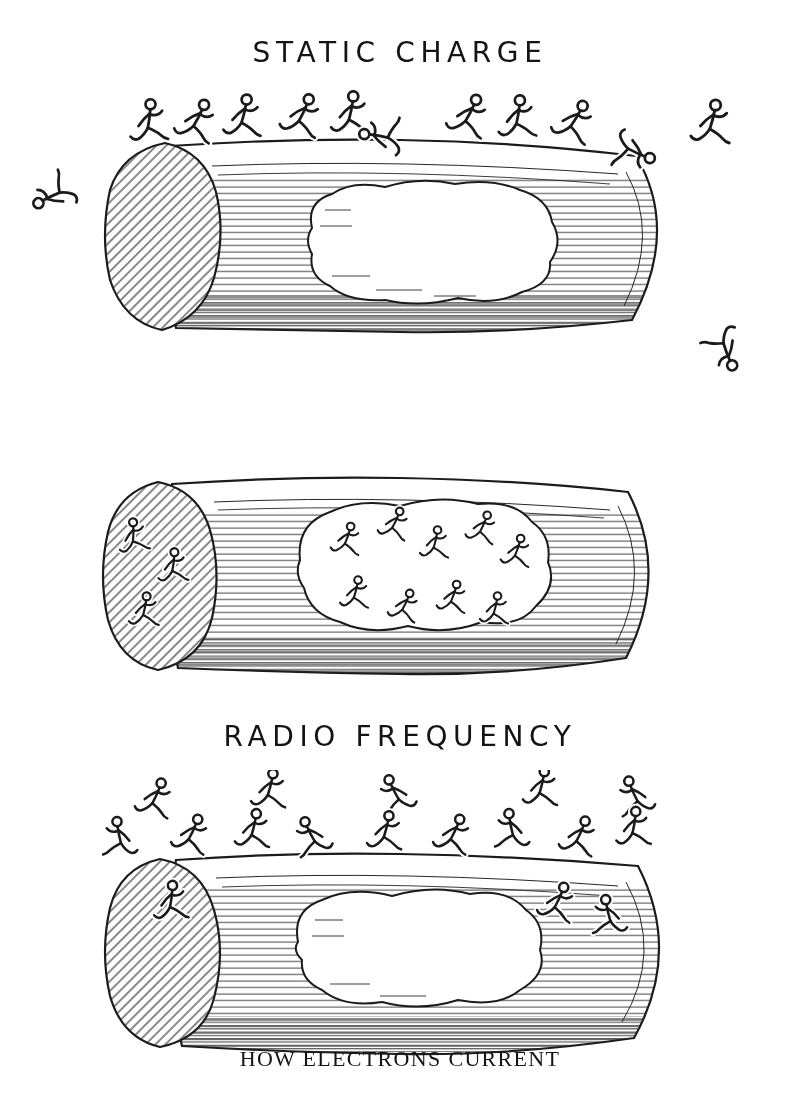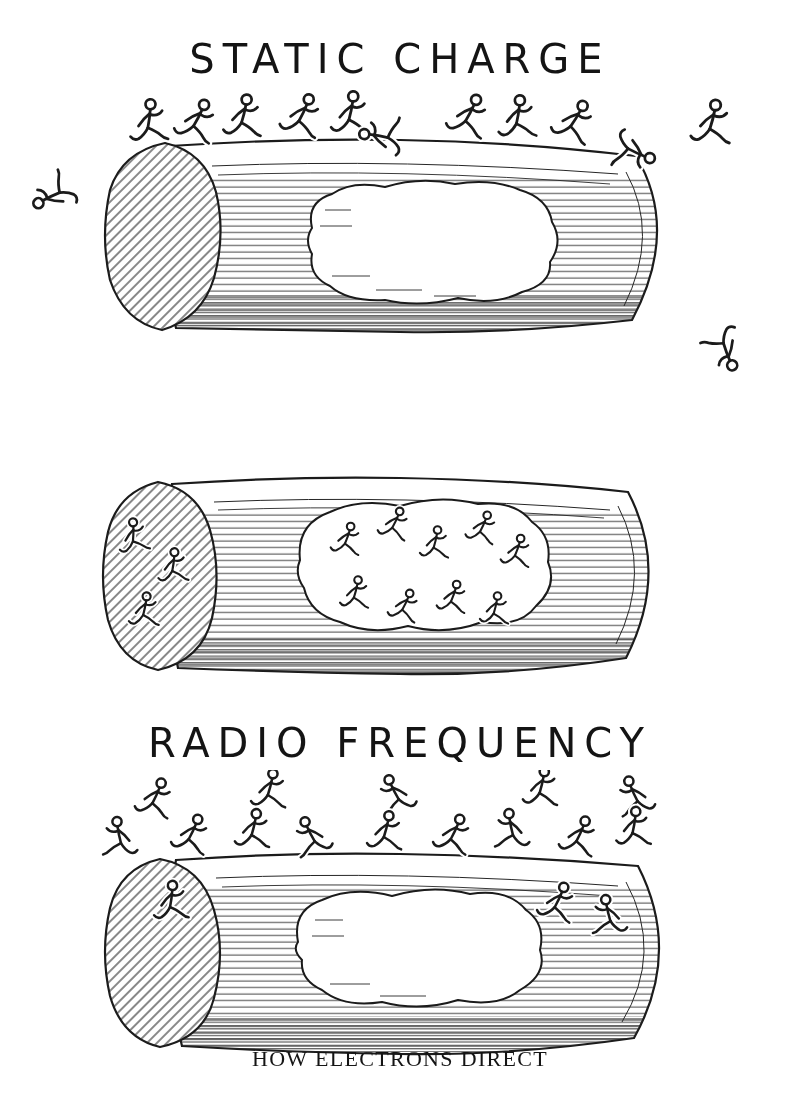--- a/index.html
+++ b/index.html
@@ -3,21 +3,21 @@
 <meta charset="utf-8">
 <style>
   html,body { margin:0; padding:0; background:#ffffff; }
   .page {
     position:relative; width:800px; height:1102px;
     background:#ffffff; overflow:hidden;
     font-family:"DejaVu Sans", sans-serif; color:#1b1b1b;
   }
   .panel-title {
     position:absolute; left:0; width:100%;
-    text-align:center; font-size:40px; letter-spacing:0.2em;
+    text-align:center; font-size:28px; letter-spacing:0.2em;
     color:#141414; white-space:nowrap;
   }
   .caption {
     position:absolute; left:0; width:100%;
     text-align:center; font-family:"Liberation Serif", serif;
     font-size:22px; letter-spacing:0.06em; color:#141414;
   }
   svg.panel { position:absolute; left:0; }
   #svg-defs { position:absolute; width:0; height:0; }
 </style>
@@ -204,15 +204,15 @@
       <use href="#runnerH" transform="translate(574,86) scale(1.15) rotate(5)"></use>
       <use href="#runnerH" transform="translate(634,78) scale(1.15) rotate(-10)"></use>
     </g>
     <g>
       <use href="#runnerH" transform="translate(552,152) scale(1.15) rotate(6)"></use>
       <use href="#runnerH" transform="translate(610,166) scale(-1.15,1.15) rotate(-6)"></use>
       <use href="#runnerH" transform="translate(172,152) scale(1.15) rotate(-12)"></use>
     </g>
   </svg>
 
-  <div class="caption" style="top:1046px;">HOW ELECTRONS DIRECT</div>
+  <div class="caption" style="top:1046px;">HOW ELECTRONS CURRENT</div>
 
 </div>
 
 </body></html>

